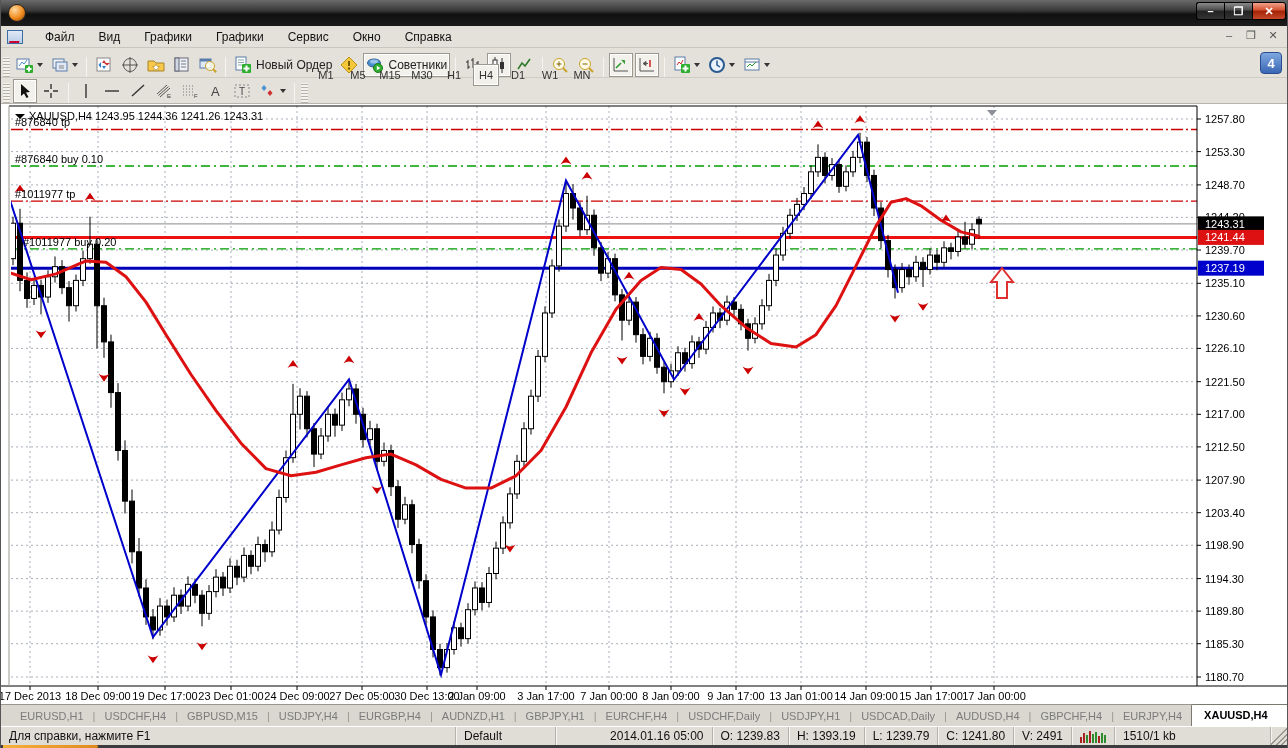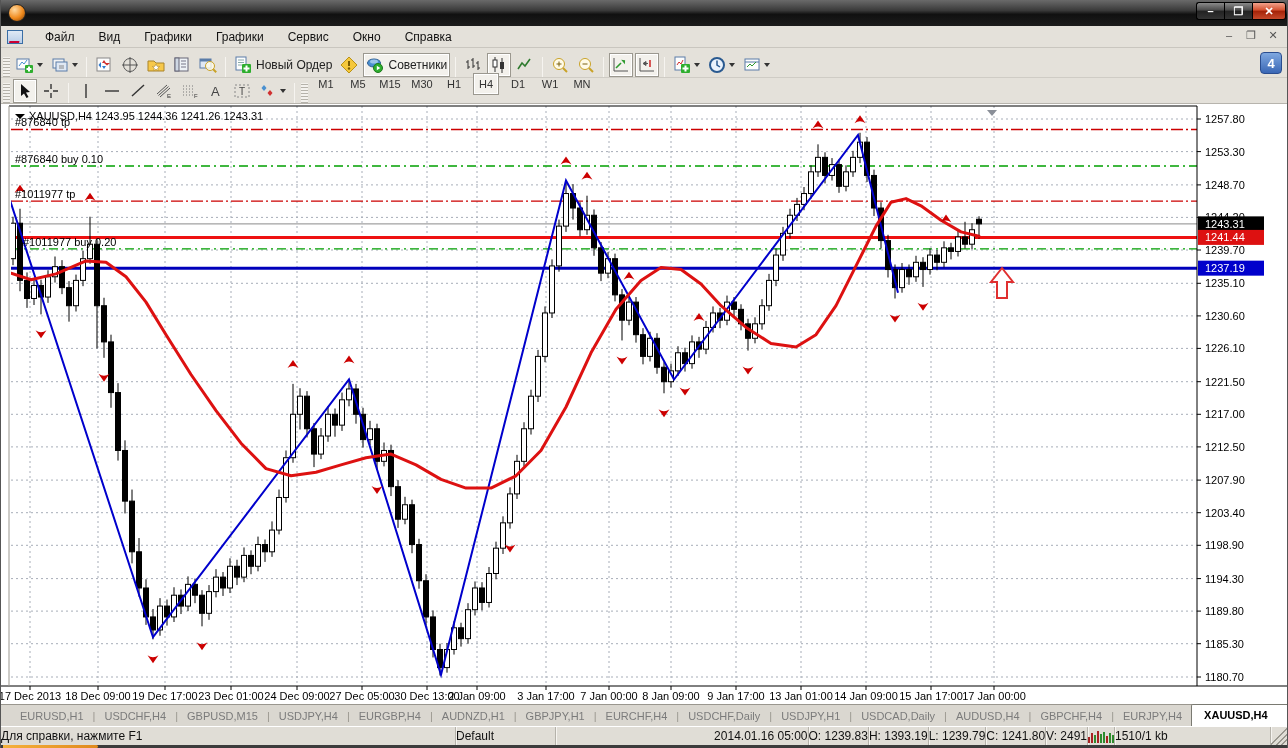--- a/index.html
+++ b/index.html
@@ -23,34 +23,34 @@
   
   .tbar{position:absolute;left:0;width:1288px;background:#e4e1da;display:flex;align-items:flex-end;}
   #tbar1{top:48px;height:30px;border-bottom:1px solid #cfccc5;}
   #tbar2{top:78px;height:26px;border-bottom:1px solid #b7b4ad;}
   .grip{width:7px;height:20px;margin:0 2px;background:repeating-linear-gradient(0deg,#b5b2aa 0,#b5b2aa 1px,#f4f2ee 1px,#f4f2ee 3px);}
   .tsep{width:1px;height:20px;background:#b0ada5;border-right:1px solid #f6f4f0;margin:0 4px;}
   .tbtn{height:24px;min-width:24px;display:flex;align-items:center;justify-content:center;padding:0 2px;margin:0 1px;border:1px solid transparent;color:#222;font-size:12px;}
   .tbtn.pressed{border:1px solid #9b988f;background:#f3f1ec;box-shadow:inset 0 0 0 1px #fff;}
   .tbtn .lbl{margin-left:4px;white-space:nowrap;}
   .dd{width:0;height:0;border-left:3px solid transparent;border-right:3px solid transparent;border-top:4px solid #333;margin-left:3px;}
-  .tfbtn{height:22px;min-width:26px;display:flex;align-items:center;justify-content:center;font-size:11px;color:#333;margin:8px 3px;border:1px solid transparent;}
+  .tfbtn{height:22px;min-width:26px;display:flex;align-items:center;justify-content:center;font-size:11px;color:#333;margin:17px 3px;border:1px solid transparent;}
   .tfbtn.active{border:1px solid #9b988f;background:#f3f1ec;box-shadow:inset 0 0 0 1px #fff;}
   #notif{position:absolute;right:5px;top:52px;width:22px;height:22px;background:linear-gradient(#7fa8e0,#3a67b5);border:1px solid #2a4d8f;border-radius:4px;color:#fff;font-weight:bold;font-size:13px;display:flex;align-items:center;justify-content:center;}
   
   #chartwrap{position:absolute;left:0;top:104px;width:1288px;height:600px;background:#fff;}
   
   #tabbar{position:absolute;left:0;top:704px;width:1288px;height:22px;background:#dad7d0;border-top:1px solid #9a978f;display:flex;align-items:flex-end;font-size:11px;color:#7b7b7b;}
   #tabbar .lsep{width:1px;height:16px;background:#9a978f;margin:0 4px 2px 6px;}
   .tab{padding:3px 9px 4px 9px;white-space:nowrap;margin-top:14px;}
   .tab.active{background:#fff;color:#000;border:1px solid #7a7a72;border-bottom:none;border-radius:2px 2px 0 0;padding:4px 24px 5px 12px;font-weight:bold;}
   .tabsep{color:#9a978f;padding:3px 0 4px 0;}
   
   #statusbar{position:absolute;left:0;top:726px;width:1288px;height:19px;background:#e0ddd6;border-top:1px solid #fff;display:flex;align-items:center;font-size:12px;color:#111;}
-  .sseg{height:19px;display:flex;align-items:center;padding:0 0;border-right:1px solid #b5b2aa;box-shadow:1px 0 0 #f6f4f0;white-space:nowrap;}
+  .sseg{height:19px;display:flex;align-items:center;padding:0 8px;border-right:1px solid #b5b2aa;box-shadow:1px 0 0 #f6f4f0;white-space:nowrap;}
   .sseg.fill{flex:1;border-right:none;box-shadow:none;}
   #grip2{width:18px;height:19px;background:linear-gradient(135deg,transparent 45%,#9a978f 45%,#9a978f 50%,transparent 50%,transparent 60%,#9a978f 60%,#9a978f 65%,transparent 65%,transparent 75%,#9a978f 75%,#9a978f 80%,transparent 80%);}
   
   #taskstrip{position:absolute;left:0;top:745px;width:1288px;height:3px;background:#3c3c3c;}
   #taskstrip .orange{position:absolute;left:2px;top:0;width:95px;height:3px;background:linear-gradient(90deg,#f5b13c,#e08a1e);border-radius:0 3px 3px 0;}
   svg text{font-family:"Liberation Sans",sans-serif;}
 </style>
 </head>
 <body>
 

